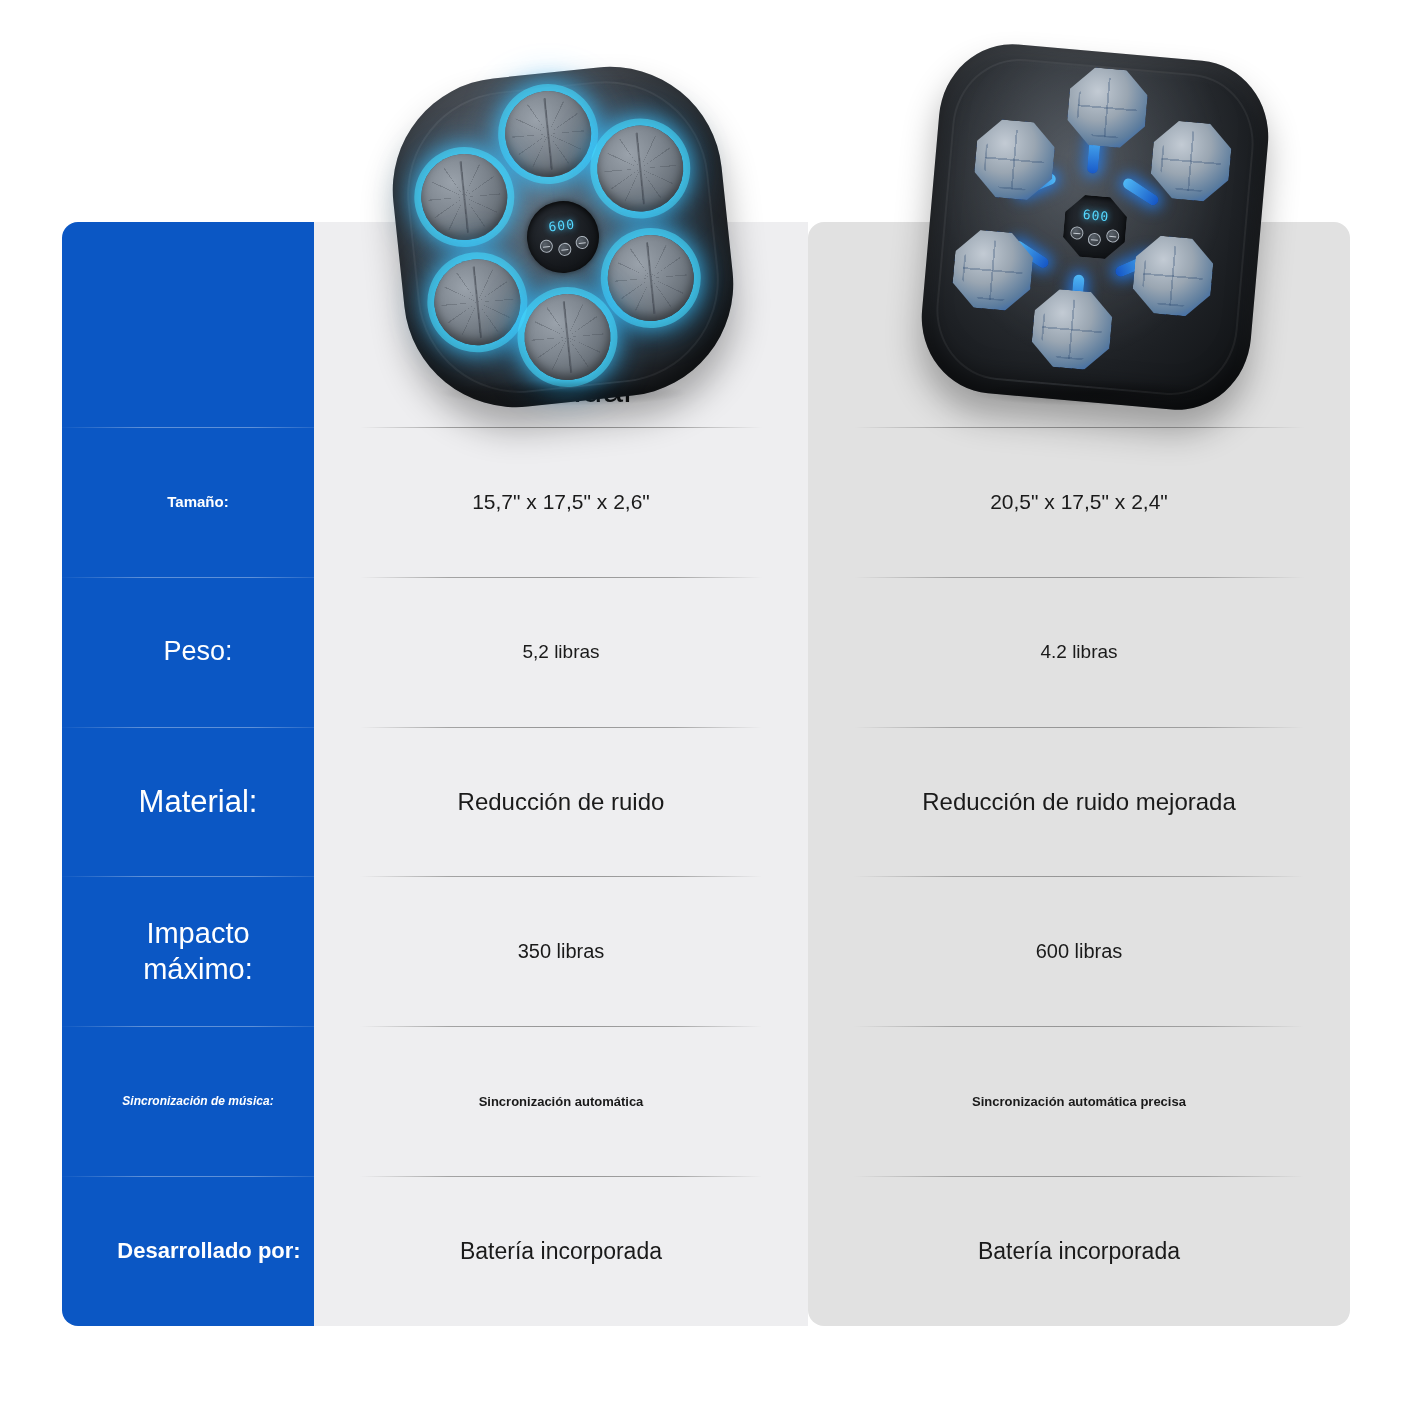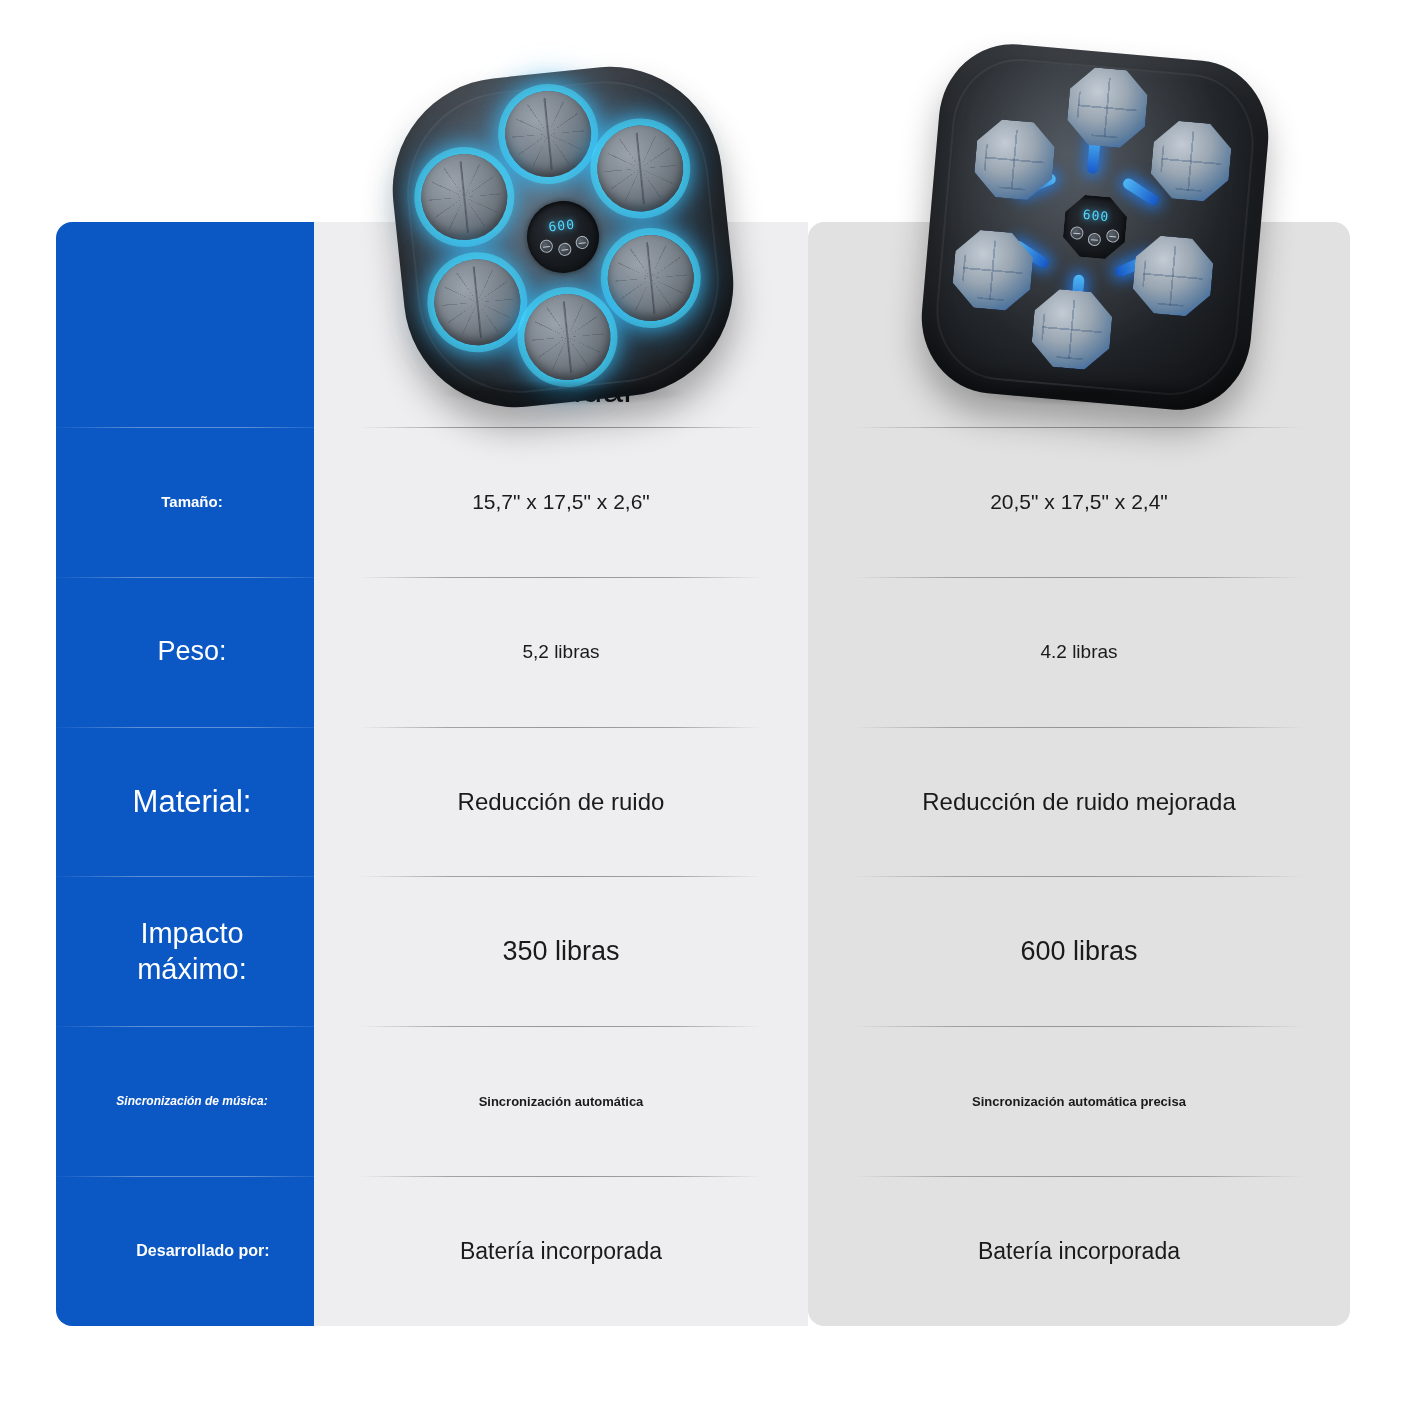--- a/index.html
+++ b/index.html
@@ -9,21 +9,21 @@
     height: 1414px;
     background: #ffffff;
     font-family: "Liberation Sans", sans-serif;
     position: relative;
     overflow: hidden;
   }
 
   
   .panel-spec {
     position: absolute;
-    left: 56px;
+    left: 62px;
     top: 222px;
     width: 272px;
     height: 1104px;
     background: #0B57C4;
     border-radius: 16px 0 0 16px;
   }
 
   .panel-standard {
     position: absolute;
     left: 314px;
@@ -108,27 +108,27 @@
   .title-prem-1 { font-size: 26px; color: #141414; }
   .title-prem-2 { font-size: 19px; color: #2a2a2a; margin-top: 8px; }
   .panel-premium .row-head { padding-bottom: 38px; }
 
   
   .lbl-xs { font-size: 15px; font-weight: bold; }
   .lbl-md { font-size: 27px; text-align: right; }
   .lbl-lg { font-size: 31px; }
   .lbl-2l { font-size: 29px; line-height: 1.25; }
   .lbl-sm { font-size: 12px; font-weight: bold; font-style: italic; }
-  .lbl-dv { font-size: 16px; font-weight: bold; margin-left: 22px; }
+  .lbl-dv { font-size: 22px; font-weight: bold; margin-left: 22px; }
 
   
   .v-21 { font-size: 21px; }
   .v-19 { font-size: 19px; }
   .v-24 { font-size: 24px; }
-  .v-28 { font-size: 27px; text-align: center; }
+  .v-28 { font-size: 20px; text-align: center; }
   .v-12 { font-size: 13px; font-weight: bold; }
   .v-23 { font-size: 23px; }
 
   
   .product {
     position: absolute;
     z-index: 5;
   }
   .product-standard { left: 398px; top: 72px; width: 330px; height: 330px; }
   .product-premium  { left: 930px; top: 52px; width: 330px; height: 350px; }

